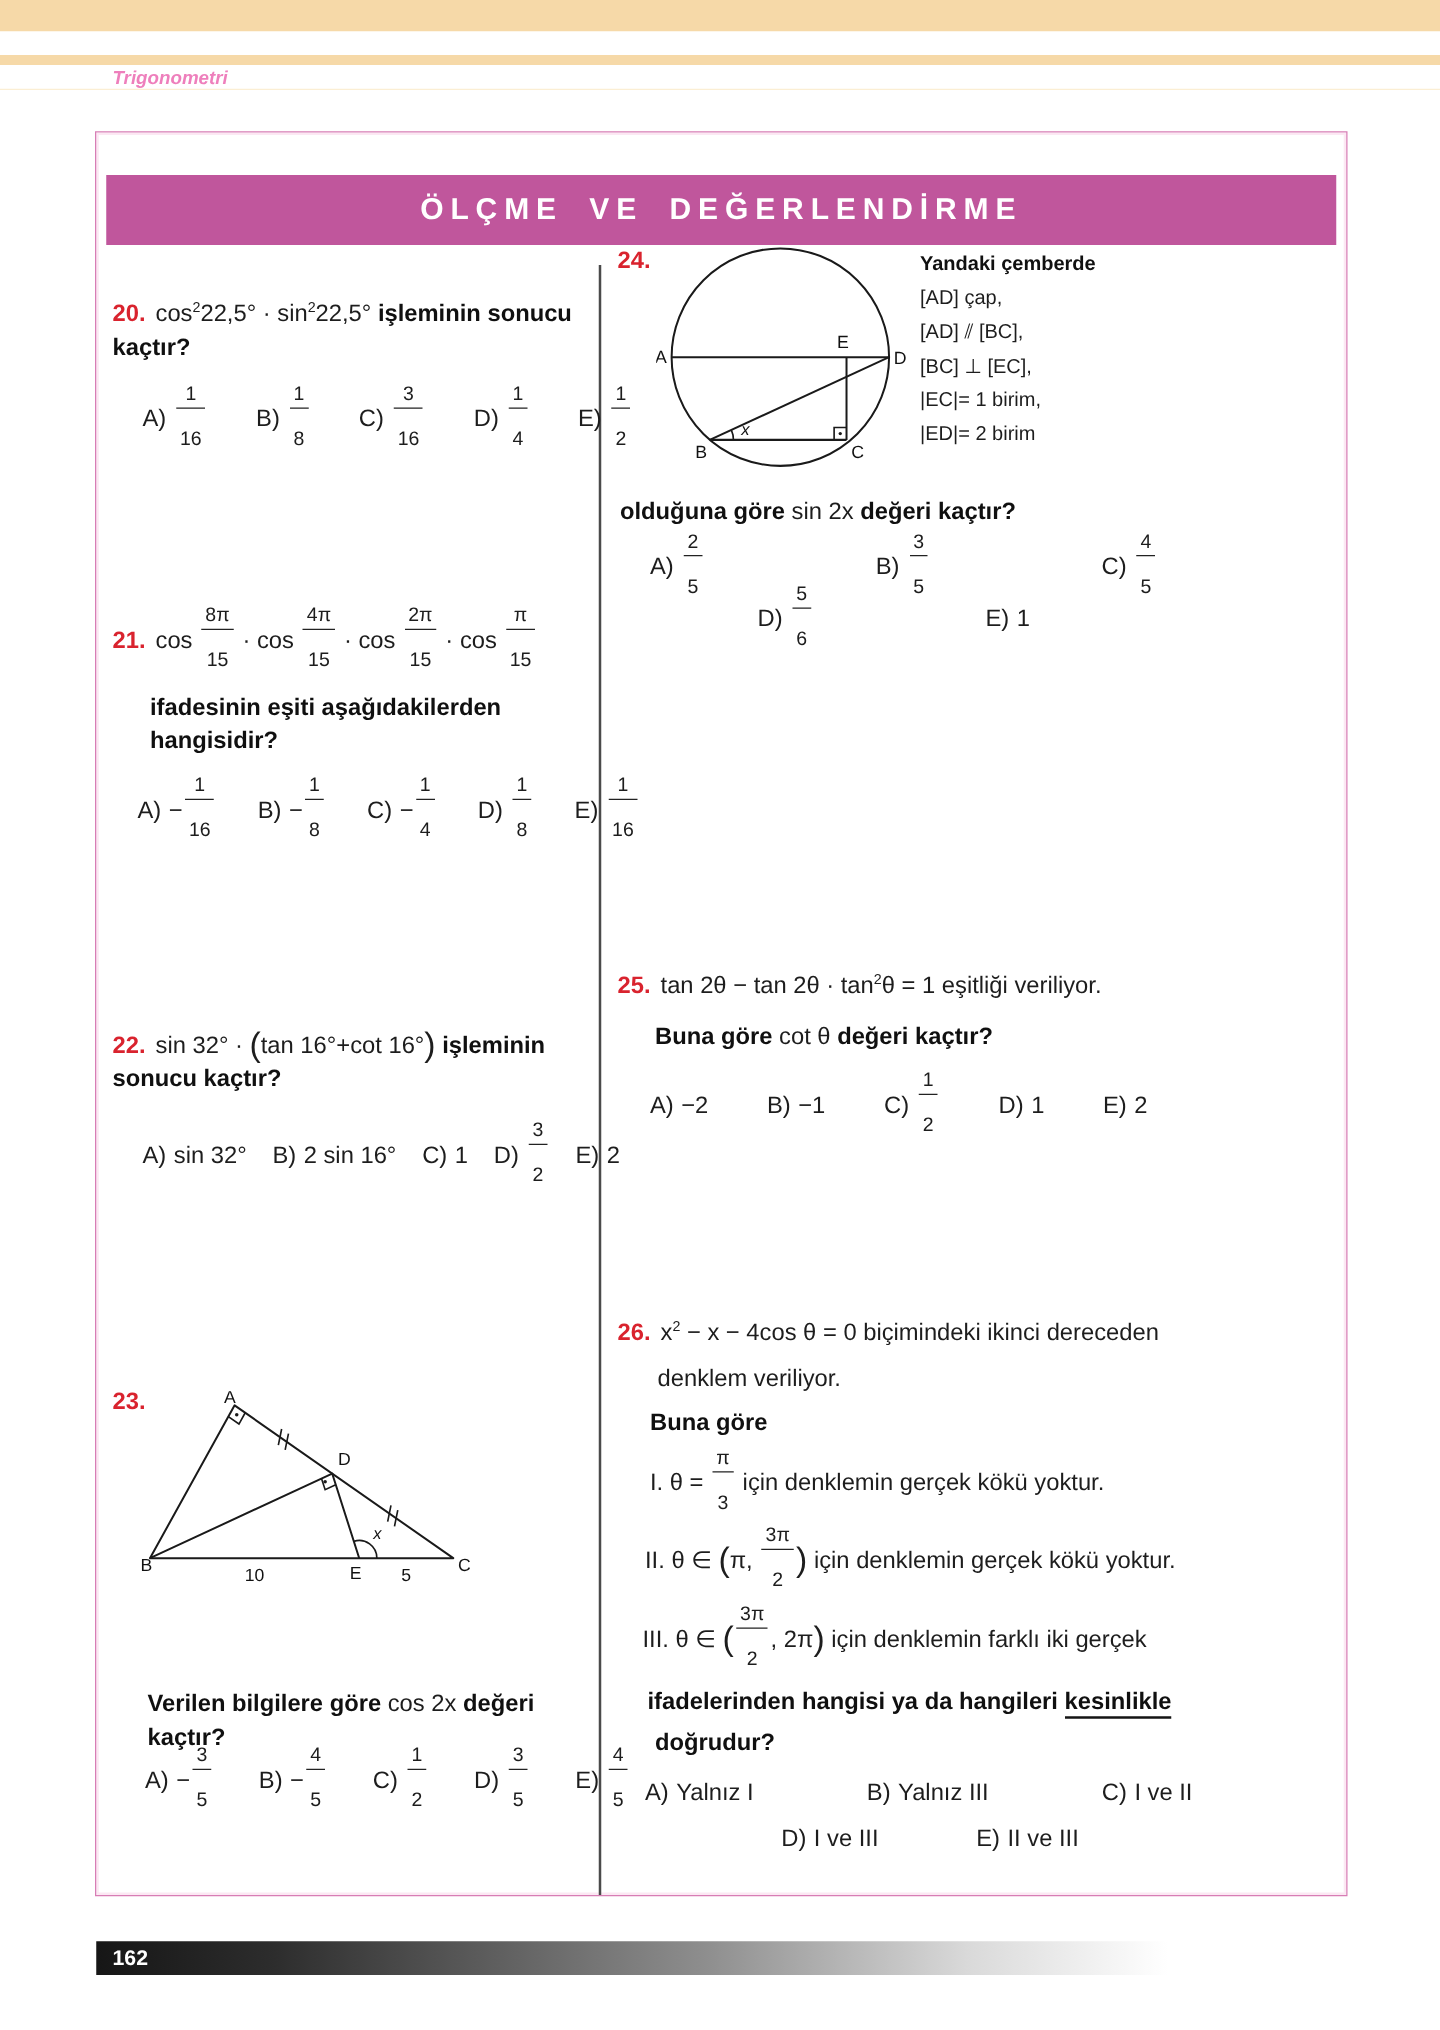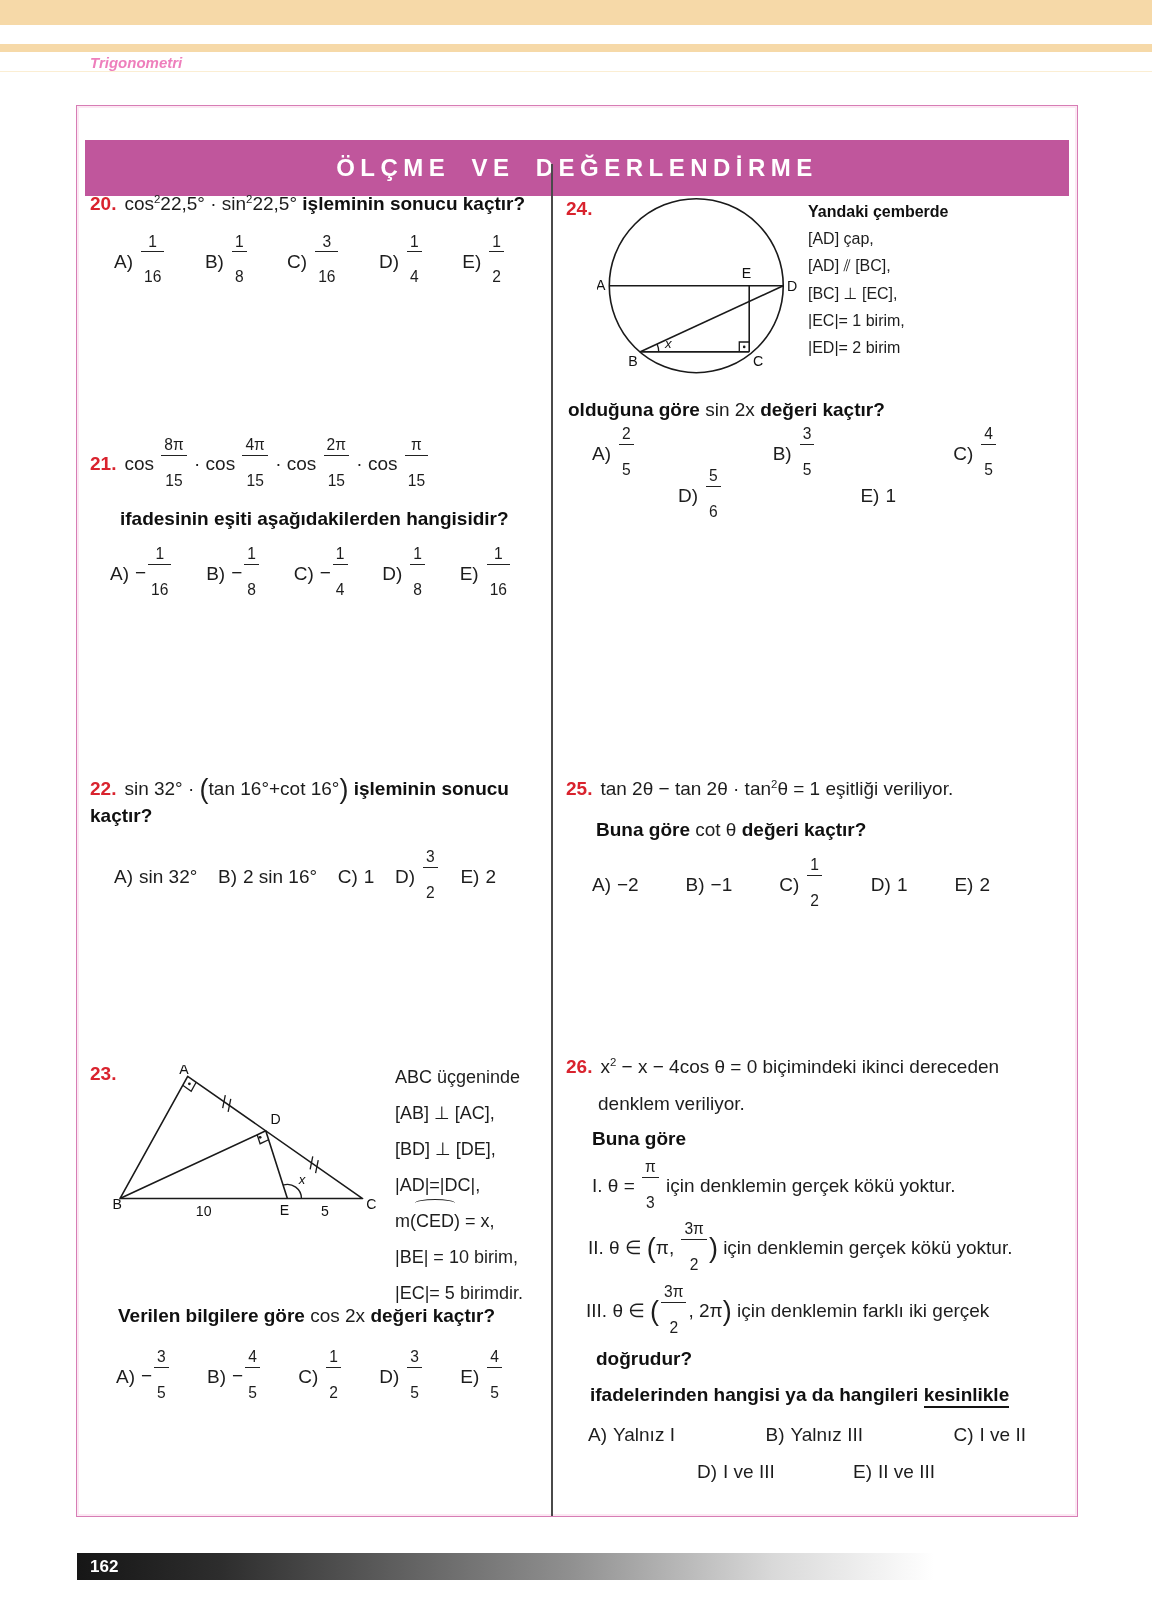--- a/index.html
+++ b/index.html
@@ -13,21 +13,21 @@
   .chapter-strip .chapter{margin-left:90px;font-size:15px;font-style:italic;font-weight:bold;}
   .band-sub{position:absolute;top:44px;left:0;width:100%;height:8px;}
 
   
   .content-box{position:absolute;left:76px;top:105px;width:1002px;height:1412px;background:#fff;
                border:1.5px solid #d77db5;box-shadow:inset 0 0 0 2px #fce8f3;box-sizing:border-box;}
   .title-bar{position:absolute;top:9px;left:8px;right:8px;height:56px;color:#fff;
              display:flex;align-items:center;justify-content:center;
              font-size:24px;font-weight:bold;letter-spacing:5.5px;word-spacing:9px;margin-top:25px;}
   .columns{position:absolute;top:58px;left:0;right:0;bottom:0;display:flex;}
-  .col-left{position:relative;width:476px;border-right:2px solid #4a4a4a;box-sizing:border-box;}
+  .col-left{position:relative;width:404px;border-right:2px solid #4a4a4a;box-sizing:border-box;margin-top:48px;}
   .col-right{position:relative;flex:1;}
 
   
   .q{position:absolute;left:13px;right:5px;font-size:19px;line-height:1.4;}
   .qnum{font-weight:bold;margin-right:8px;}
   .b{font-weight:bold;color:#101010;}
   .u{border-bottom:2px solid #141414;padding-bottom:1px;}
   .sup{font-size:0.60em;vertical-align:0.62em;line-height:0;letter-spacing:0;}
   .paren{font-size:1.42em;font-weight:400;vertical-align:-0.10em;line-height:0;}
   .frac{display:inline-flex;flex-direction:column;vertical-align:middle;text-align:center;
@@ -224,29 +224,20 @@
               <text x="76" y="10" text-anchor="middle">A</text>
               <text x="0" y="153">B</text>
               <text x="270" y="153">C</text>
               <text x="168" y="63">D</text>
               <text x="183" y="160" text-anchor="middle">E</text>
               <text x="97" y="161" text-anchor="middle">10</text>
               <text x="226" y="161" text-anchor="middle">5</text>
               <text x="198" y="126" font-style="italic" font-size="14">x</text>
             </g>
           </svg>
-          <div class="aside" style="position:absolute;left:305px;top:0;width:168px;line-height:2.0">
-            <div class="line">ABC üçgeninde</div>
-            <div class="line">[AB] ⊥ [AC],</div>
-            <div class="line">[BD] ⊥ [DE],</div>
-            <div class="line">|AD|=|DC|,</div>
-            <div class="line">m(<span class="overarc">CED</span>) = x,</div>
-            <div class="line">|BE| = 10 birim,</div>
-            <div class="line">|EC|= 5 birimdir.</div>
-          </div>
           <div style="position:absolute;top:244px;left:28px"><span class="b">Verilen bilgilere göre </span>cos 2x <span class="b">değeri kaçtır?</span></div>
           <div class="opts" style="position:absolute;top:292px;left:26px;width:388px">
               <span class="opt">
                 <span class="opt-label">A)</span>
                 <span>−<span class="frac">
                     <span class="num">3</span>
                     <span class="den">5</span>
                   </span></span>
               </span>
               <span class="opt">
@@ -398,22 +389,22 @@
                 <span class="den">3</span>
               </span> için denklemin gerçek kökü yoktur.</div>
           <div class="line" style="margin:10px 0 0 22px">II. θ ∈ <span class="paren">(</span>π, <span class="frac">
                 <span class="num">3π</span>
                 <span class="den">2</span>
               </span><span class="paren">)</span> için denklemin gerçek kökü yoktur.</div>
           <div class="line" style="margin:10px 0 0 20px">III. θ ∈ <span class="paren">(</span><span class="frac">
                 <span class="num">3π</span>
                 <span class="den">2</span>
               </span>, 2π<span class="paren">)</span> için denklemin farklı iki gerçek</div>
+          <div class="line" style="margin:10px 0 0 24px"><span class="b">ifadelerinden hangisi ya da hangileri </span><span class="b u">kesinlikle</span></div>
           <div class="line" style="margin:7px 0 0 30px"><span class="b">doğrudur?</span></div>
-          <div class="line" style="margin:10px 0 0 24px"><span class="b">ifadelerinden hangisi ya da hangileri </span><span class="b u">kesinlikle</span></div>
           <div class="opts" style="margin:13px 0 0 22px;width:438px">
               <span class="opt">
                 <span class="opt-label">A)</span>
                 <span>Yalnız I</span>
               </span>
               <span class="opt">
                 <span class="opt-label">B)</span>
                 <span>Yalnız III</span>
               </span>
               <span class="opt">

